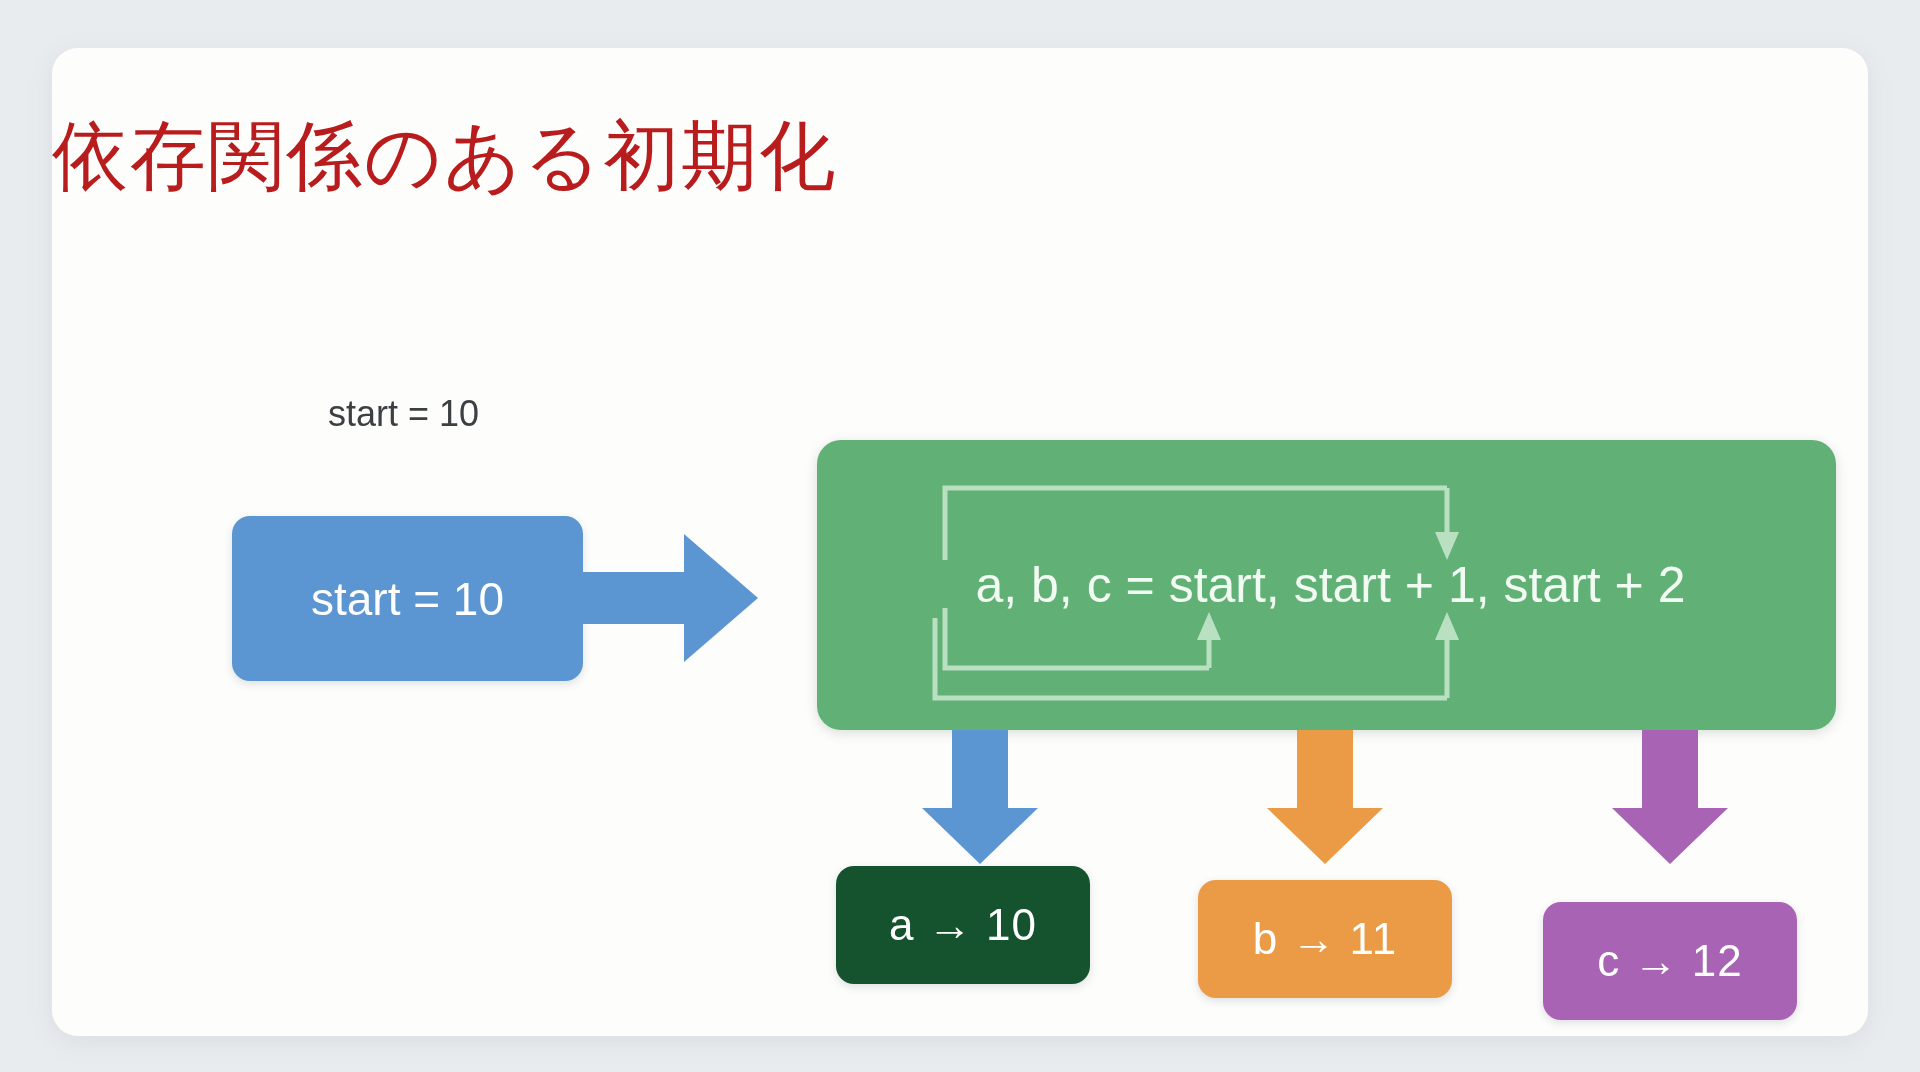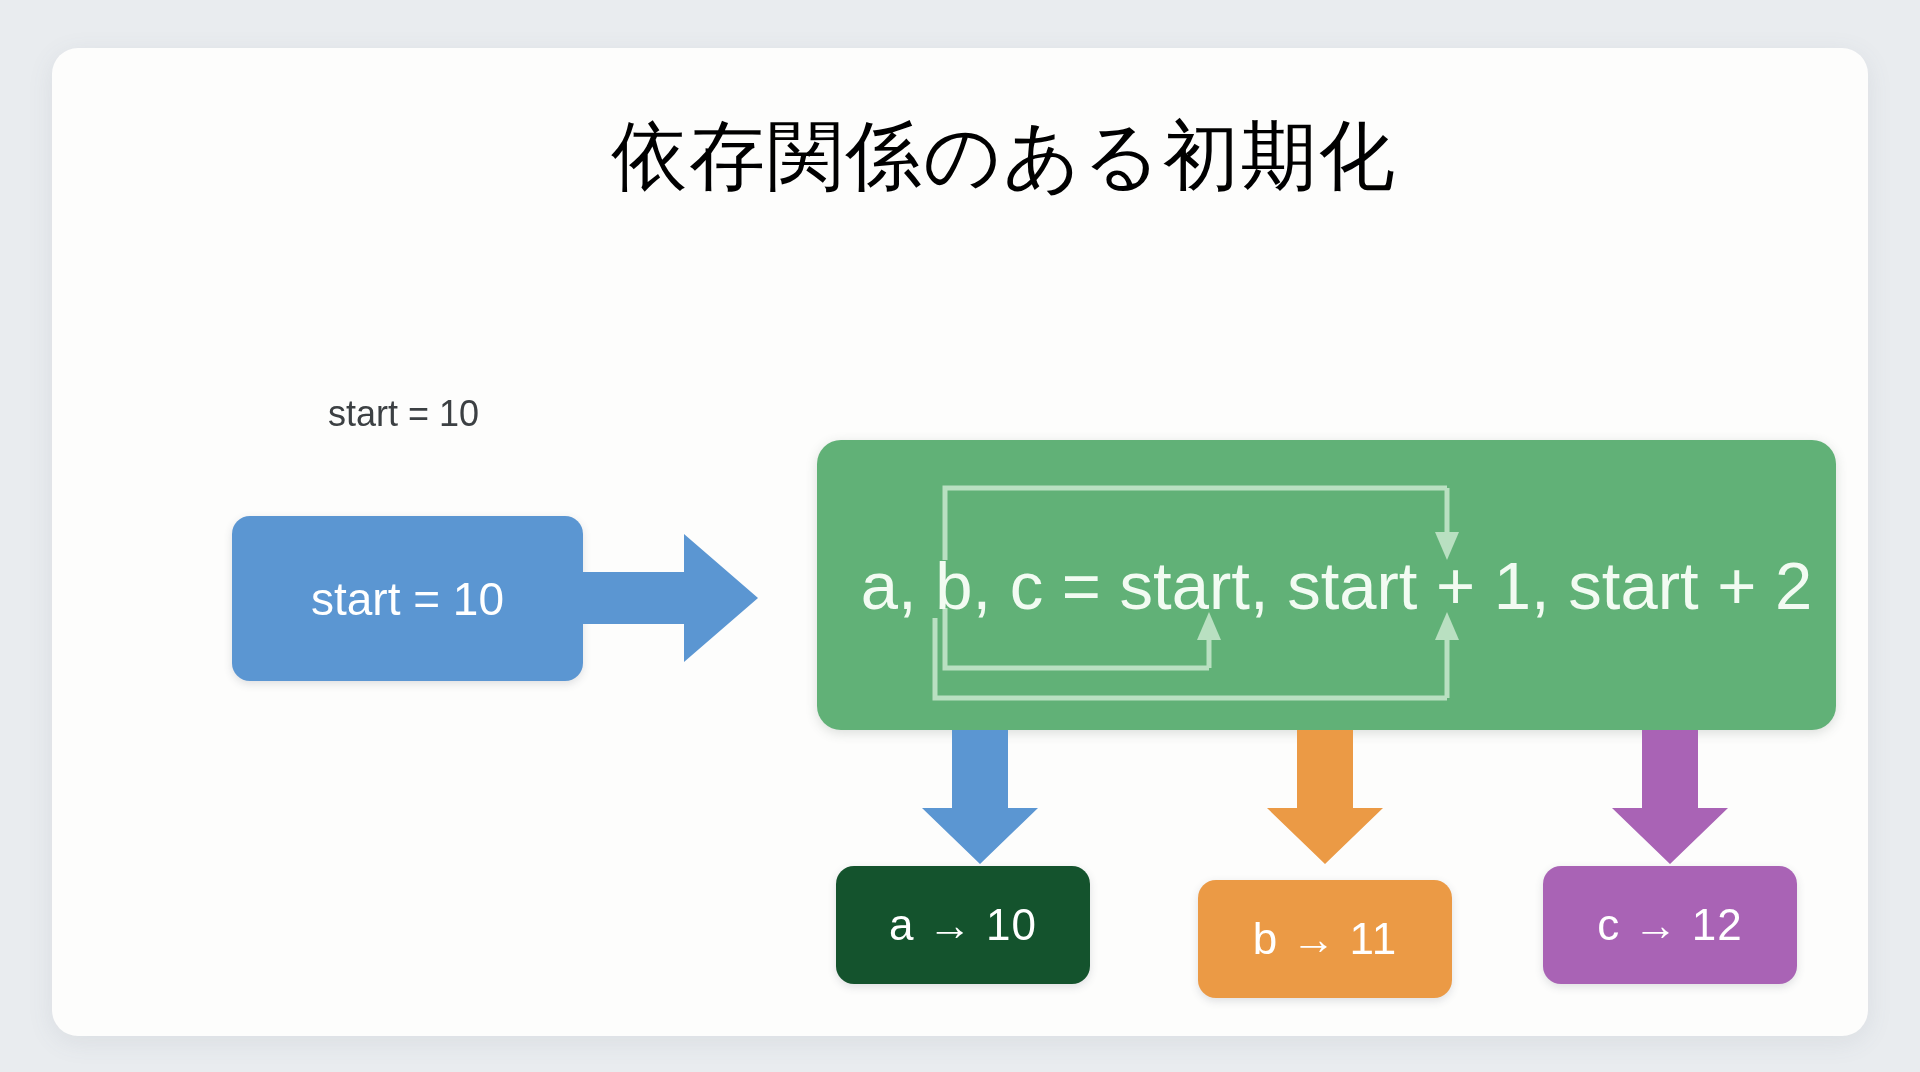--- a/index.html
+++ b/index.html
@@ -27,27 +27,26 @@
     border-radius: 26px;
     box-shadow: 0 6px 26px rgba(90,100,115,0.10);
   }
 
   
   #diagram-title {
     position: absolute;
     left: 0;
     top: 58px;
     width: 100%;
-    text-align: center;
+    text-align: left;
     font-size: 76px;
     font-weight: 400;
     letter-spacing: 2px;
-    color: #000000;
-    white-space: nowrap;
-    margin-left: 44px;
+    color: #b91c1c;
+    white-space: nowrap;
   }
 
   #input-group-panel  { left: 133px; top: 325px; width: 437px; height: 395px; }
   #assign-group-panel { left: 722px; top: 325px; width: 1084px; height: 395px; }
 
   
   #start-caption {
     position: absolute;
     left: 133px;
     top: 345px;
@@ -86,27 +85,27 @@
     top: 392px;
     width: 1019px;
     height: 290px;
     background: #61b177;
     border-radius: 24px;
     box-shadow: 0 3px 12px rgba(60,80,65,0.18);
   }
 
   #expression-text {
     position: absolute;
-    left: 10px;
+    left: 4px;
     top: 50%;
     transform: translateY(-50%);
     width: 100%;
     text-align: center;
     color: #f2fbf2;
-    font-size: 67px;
+    font-size: 50px;
     white-space: nowrap;
     z-index: 3;
   }
 
   
   #dependency-wires {
     position: absolute;
     left: 0; top: 0;
     width: 100%; height: 100%;
     z-index: 2;
@@ -136,21 +135,21 @@
   .result-box {
     position: absolute;
     top: 818px;
     width: 254px;
     height: 118px;
     font-size: 44px;
     letter-spacing: 1px;
   }
   #result-box-a { left: 784px;  background: #14532d; }
   #result-box-b { left: 1146px; background: #eb9a45; margin-top: 14px; }
-  #result-box-c { left: 1491px; background: #a963b5; }
+  #result-box-c { left: 1491px; background: #a963b5; margin-top: 36px; }
 </style>
 </head>
 <body>
 
 <div id="slide-card">
 
   <div id="diagram-title">依存関係のある初期化</div>
 
   <div id="input-group-panel"></div>
 

